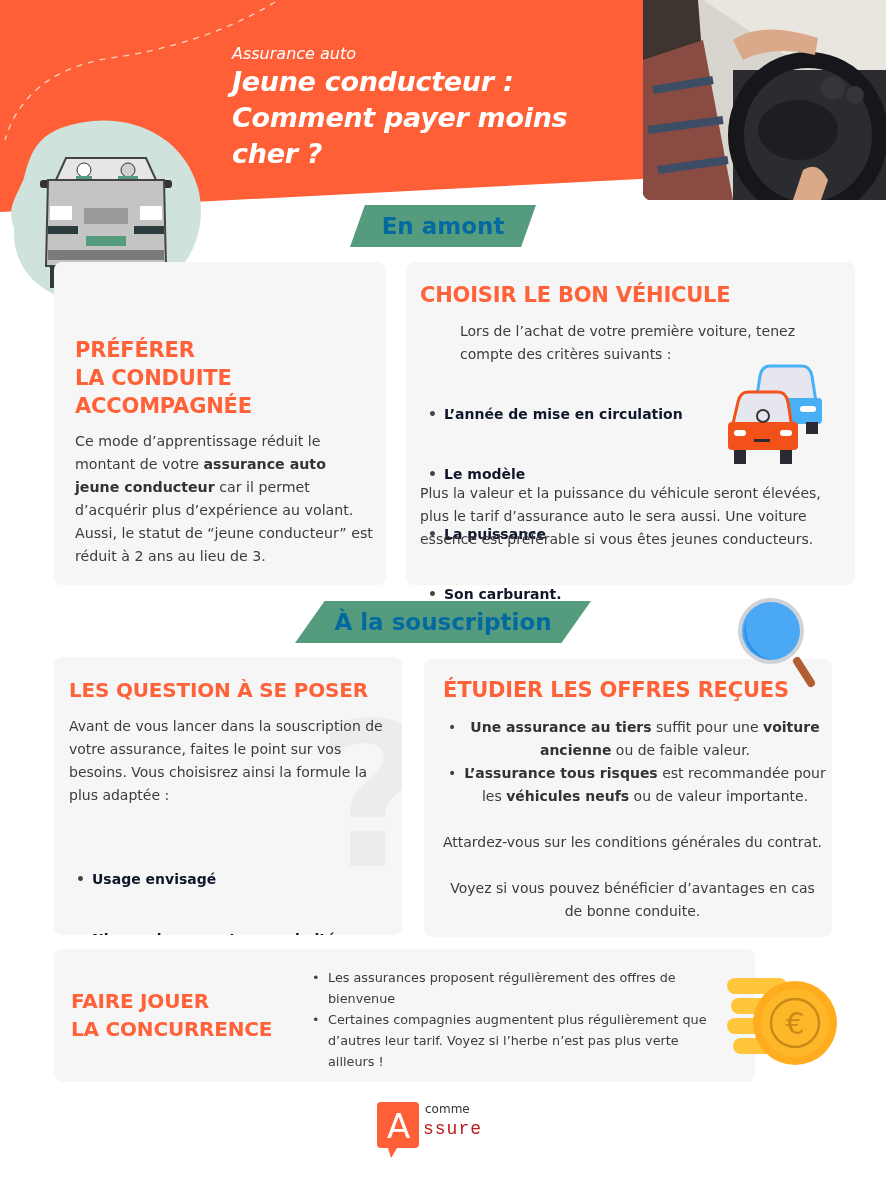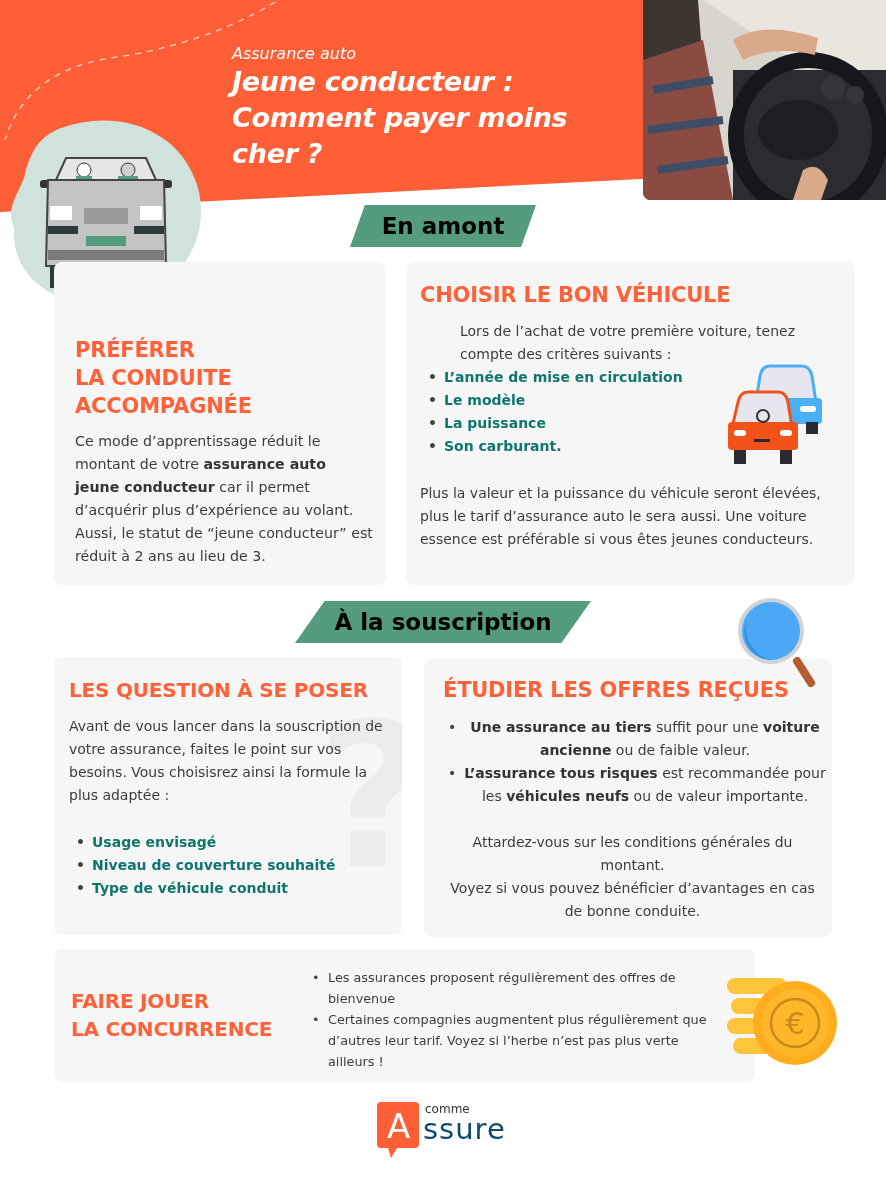--- a/index.html
+++ b/index.html
@@ -3,31 +3,31 @@
 <meta charset="utf-8">
 <style>
   * { box-sizing: border-box; margin: 0; padding: 0; }
   body { width: 886px; height: 1178px; background: #ffffff; font-family: "DejaVu Sans", sans-serif; position: relative; overflow: hidden; color: #3a3a3a; }
   .hero-bg { position: absolute; left: 0; top: 0; width: 886px; height: 230px; }
   .photo { position: absolute; left: 643px; top: 0; width: 243px; height: 200px; border-bottom-left-radius: 8px; overflow: hidden; background: linear-gradient(135deg,#c7c3bd 0%,#8a8884 40%,#2d2f33 70%,#1b1c1f 100%); }
   .hero-text { position: absolute; left: 232px; top: 44px; color: #fff; font-style: italic; }
   .hero-kicker { font-size: 16px; font-weight: 400; line-height: 20px; }
   .hero-title { font-size: 27px; font-weight: 700; line-height: 36px; width: 380px; letter-spacing: -0.3px; }
   .blob { position: absolute; left: 6px; top: 118px; width: 200px; height: 186px; }
-  .banner { position: absolute; height: 42px; color: #000000; font-weight: 700; font-size: 23px; display: flex; align-items: center; justify-content: center; }
+  .banner { position: absolute; height: 42px; color: #0369a1; font-weight: 700; font-size: 23px; display: flex; align-items: center; justify-content: center; }
   .banner .shape { position: absolute; inset: 0; background: #559b7e; clip-path: polygon(8% 0, 100% 0, 92% 100%, 0 100%); }
   .banner span { position: relative; }
   .card { position: absolute; background: #f6f6f6; border-radius: 8px; }
   .card h2 { color: #ff6239; font-weight: 700; font-size: 19.5px; line-height: 28px; letter-spacing: -0.2px; }
   .card p, .card li { font-size: 14px; line-height: 23px; color: #3c3c3c; }
   .card b { font-weight: 700; color: #333; }
   .card ul { list-style: none; }
   .card ul li { position: relative; padding-left: 18px; }
   .card ul li::before { content: "•"; position: absolute; left: 2px; top: 0; color: #444; }
-  .bold-list li { font-weight: 700; color: #0f766e; }
+  .bold-list li { font-weight: 700; color: #0f172a; margin-top: 37px; }
   .small li { font-size: 12.8px; line-height: 21px; }
   .logo { position: absolute; left: 375px; top: 1100px; width: 140px; height: 60px; }
 </style>
 </head>
 <body>
 
 <svg class="hero-bg" viewBox="0 0 886 230">
   <path d="M0 0 H660 V178 L0 212 Z" fill="#ff5f36"></path>
   <path d="M275 2 C 230 30, 170 50, 110 58 C 60 66, 20 90, 5 140" fill="none" stroke="#ffd2c3" stroke-width="1.3" stroke-dasharray="6 6"></path>
 </svg>
@@ -130,21 +130,21 @@
     <li>Type de véhicule conduit</li>
   </ul>
 </div>
 
 <div class="card" style="left:424px; top:659px; width:408px; height:278px;text-align:center;">
   <h2 style="position:absolute; left:19px; top:17px; font-size:21px;">ÉTUDIER LES OFFRES REÇUES</h2>
   <ul style="position:absolute; left:22px; top:57px; width:380px;">
     <li><b>Une assurance au tiers</b><span> suffit pour une </span><b>voiture ancienne</b><span> ou de faible valeur.</span></li>
     <li><b>L’assurance tous risques</b><span> est recommandée pour les </span><b>véhicules neufs</b><span> ou de valeur importante.</span></li>
   </ul>
-  <p style="position:absolute; left:16px; top:172px; width:385px;">Attardez-vous sur les conditions générales du montant.</p>
+  <p style="position:absolute; left:16px; top:172px; width:385px;">Attardez-vous sur les conditions générales du contrat.</p>
   <p style="position:absolute; left:16px; top:218px; width:385px;">Voyez si vous pouvez bénéficier d’avantages en cas de bonne conduite.</p>
 </div>
 
 <svg style="position:absolute; left:735px; top:597px;" width="82" height="92" viewBox="0 0 82 92">
   <line x1="62" y1="64" x2="76" y2="86" stroke="#b35e32" stroke-width="8" stroke-linecap="round"></line>
   <circle cx="36" cy="34" r="33" fill="#cfd3d8"></circle>
   <circle cx="36" cy="34" r="29" fill="#4aa8f5"></circle>
   <path d="M12 22 A29 29 0 0 0 36 63 A33 33 0 0 1 12 22 Z" fill="#2f8ee6"></path>
 </svg>
 
@@ -169,14 +169,14 @@
   <circle cx="70" cy="55" r="24" fill="none" stroke="#c98a1a" stroke-width="2.5"></circle>
   <text x="70" y="66" text-anchor="middle" font-family="DejaVu Sans, sans-serif" font-size="30" fill="#c98a1a">€</text>
 </svg>
 
 <div class="logo">
   <svg width="140" height="60" viewBox="0 0 140 60">
     <path d="M6 2 H40 Q44 2 44 6 V44 Q44 48 40 48 H22 L16 58 L13 48 H6 Q2 48 2 44 V6 Q2 2 6 2 Z" fill="#ff5f36"></path>
   </svg>
   <span style="position:absolute; left:12px; top:6px; color:#fff; font-size:34px; font-weight:400; line-height:40px;">A</span>
   <span style="position:absolute; left:50px; top:2px; color:#333; font-size:12px; line-height:14px;">comme</span>
-  <span style="position:absolute; left:48px; top:14px; color:#0c4a6e; font-size:29px; line-height:30px; letter-spacing:1px;">ssure</span>
+  <span style="position:absolute; left:48px; top:14px; color:#b91c1c; font-size:18px; line-height:30px; letter-spacing:1px;font-family:Liberation Mono, monospace;">ssure</span>
 </div>
 
 </body></html>

